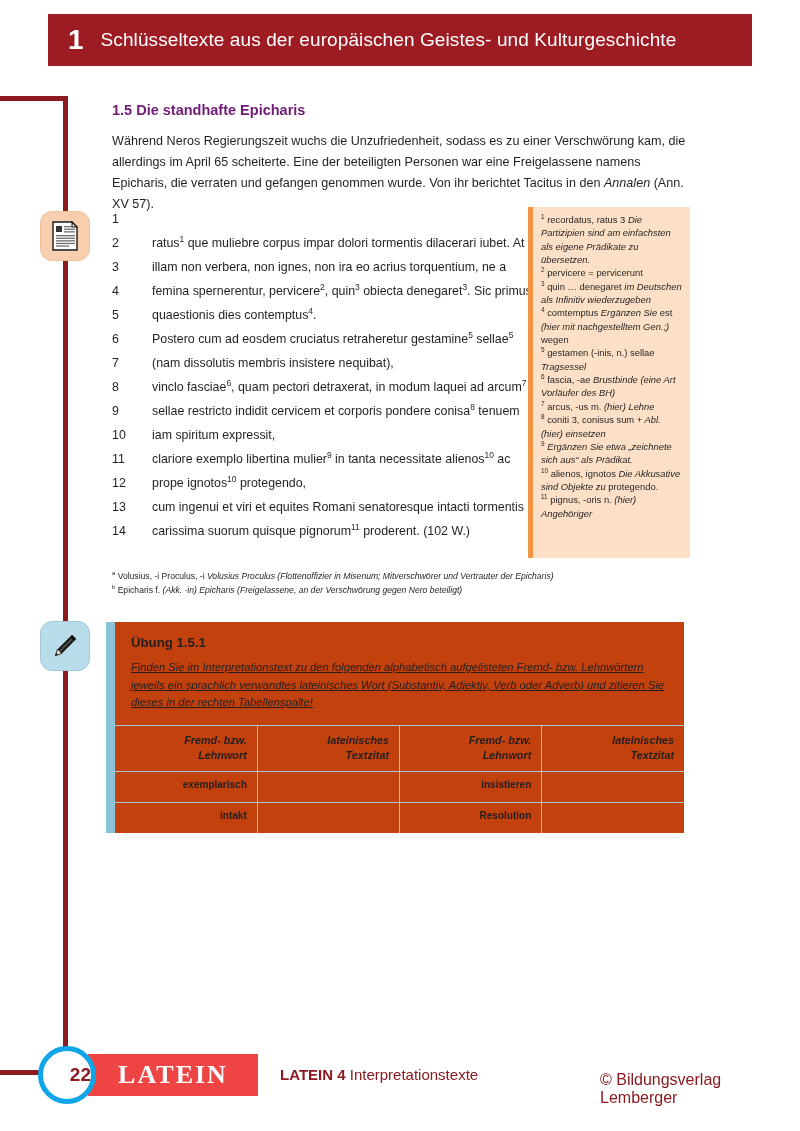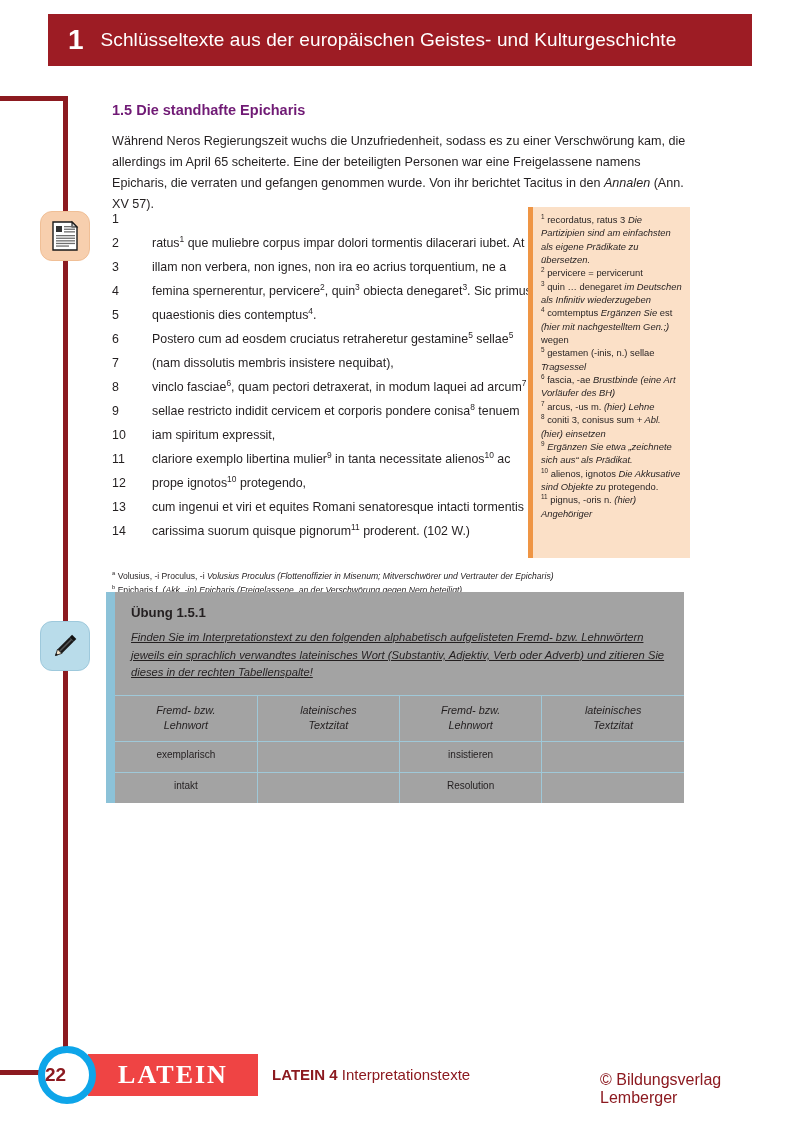--- a/index.html
+++ b/index.html
@@ -93,70 +93,70 @@
 
   
   #footnotes {
     position:absolute; left:112px; top:570px; width:600px;
     font-size:8.6px; line-height:1.62; color:#231f20;
   }
   #footnotes i { font-style:italic; }
 
   
   #exercise-box {
-    position:absolute; left:106px; top:592px;
+    position:absolute; left:106px; top:622px;
     width:578px;
-    background:#a3a3a3;
+    background:#c2410c;
     border-left:9px solid #8cc2d8;
   }
   #exercise-inner { padding:13px 16px 0 16px; }
   #exercise-title { font-size:13.2px; font-weight:bold; margin:0 0 9px 0; }
   #exercise-instructions {
     font-size:11.2px; font-style:italic; line-height:1.58;
     margin:0 0 13px 0;
     text-decoration:underline;
   }
   #exercise-table {
     width:100%; border-collapse:collapse;
     table-layout:fixed;
   }
   #exercise-table th, #exercise-table td {
     border-top:1px solid #9fc8d8;
     border-right:1px solid #9fc8d8;
     padding:7px 10px;
-    text-align:center; vertical-align:top;
-    font-weight:normal;
+    text-align:right; vertical-align:top;
+    font-weight:bold;
   }
   #exercise-table th:last-child, #exercise-table td:last-child { border-right:none; }
   #exercise-table th {
     font-style:italic; font-size:10.8px; line-height:1.42; height:42px;
   }
   #exercise-table td { font-size:10px; height:31px; }
 
   
   #page-circle {
     position:absolute; left:38px; top:1046px;
     width:58px; height:58px; border-radius:50%;
-    background:#ffffff; border:7px solid #0ea5e9;
-    display:flex; align-items:center; justify-content:flex-start;
+    background:#ffffff; border:5px solid #0ea5e9;
+    display:flex; align-items:center; justify-content:flex-end;
     z-index:4;
   }
   #page-number { font-size:19px; font-weight:bold; color:#8c1a20; }
   #footer-bar {
     position:absolute; left:88px; top:1054px;
     width:170px; height:42px; background:#ef4444;
     display:flex; align-items:center; justify-content:center;
     z-index:2;
   }
   #footer-brand {
     color:#ffffff; font-size:26px; font-weight:bold;
     font-family:"Liberation Serif", serif; letter-spacing:2px;
   }
   #footer-series {
-    position:absolute; left:272px; top:1066px;
+    position:absolute; left:280px; top:1066px;
     font-size:15px; color:#8c1a20;
   }
   #footer-series b { font-weight:bold; }
   #footer-series span.reg { font-weight:normal; }
   #footer-copyright {
     position:absolute; left:600px; top:1071px;
     font-size:16px; color:#8c1a20;
   }
 </style>
 </head>

